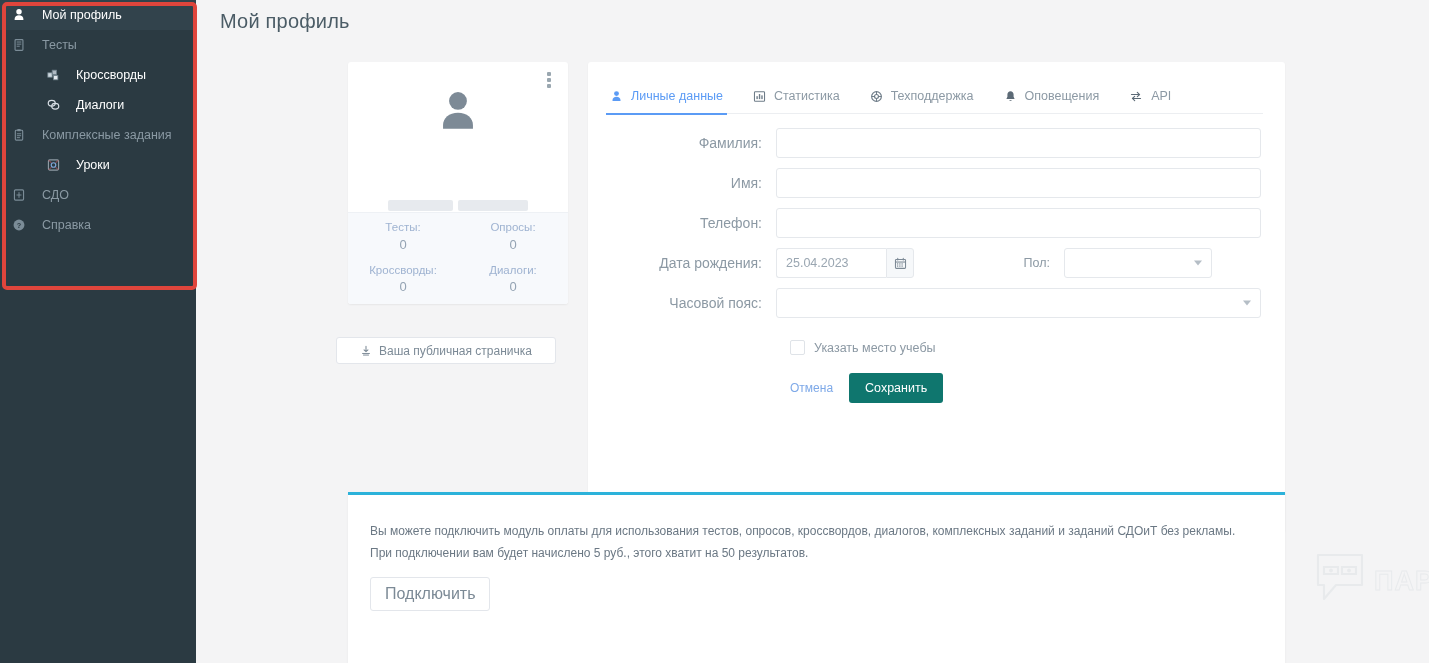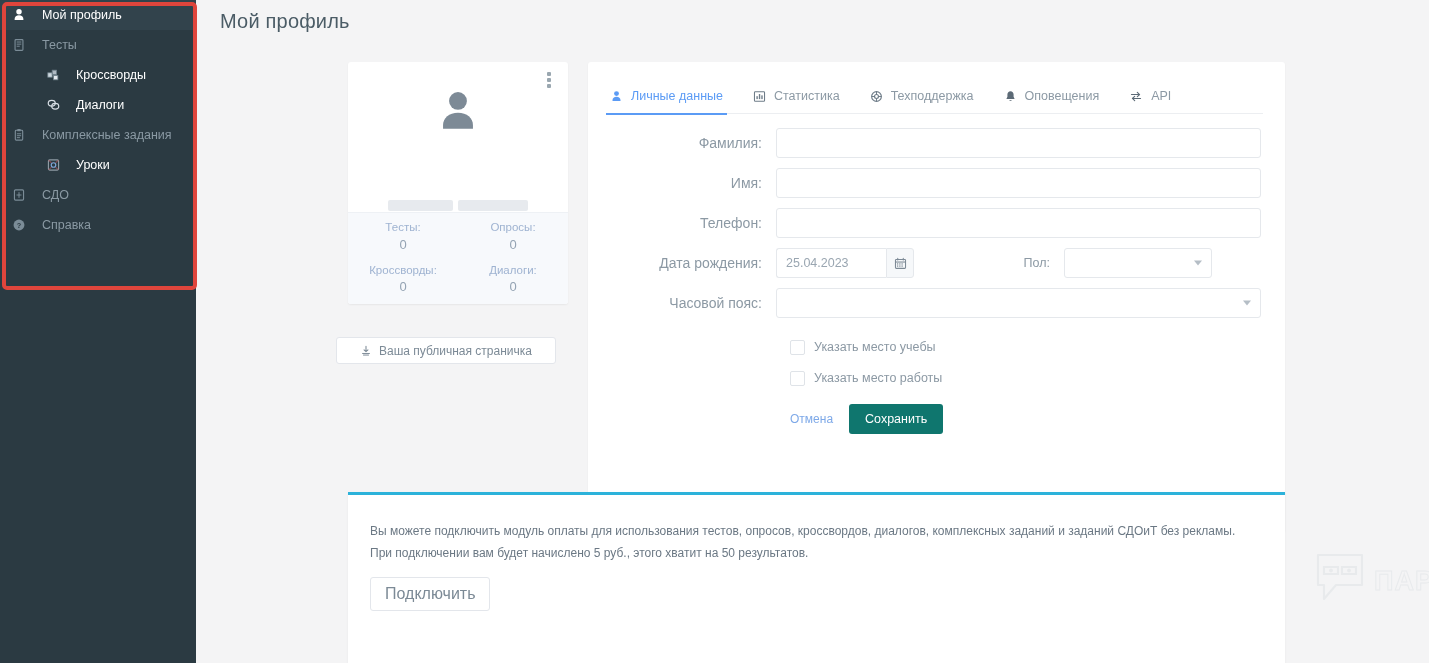--- a/index.html
+++ b/index.html
@@ -173,21 +173,21 @@
   }
   .select.wide { width: 485px; }
   .select .caret {
     position:absolute; right: 9px; top: 50%; transform: translateY(-50%);
     width: 0; height: 0;
     border-left: 4px solid transparent;
     border-right: 4px solid transparent;
     border-top: 5px solid #b5bec6;
   }
 
-  .check-row { display:flex; margin: 0 0 10px 188px; padding-left: 14px; }
+  .check-row { display:flex; align-items:center; margin: 0 0 10px 188px; padding-left: 14px; }
   .chk {
     width: 15px; height: 15px; border: 1px solid #dfe3e8; border-radius: 2px;
     background: #fff; margin-right: 9px; cursor: pointer;
   }
   .chk-lbl { font-size: 12.5px; color: #8c99a4; cursor: pointer; }
 
   .btn-row { display:flex; align-items:center; margin: 18px 0 0 188px; padding-left: 14px; gap: 16px; }
   .btn-cancel {
     background: none; border: none; font-size: 12px; color: #7ea9e8; cursor: pointer;
     padding: 0; font-family: "Liberation Sans", sans-serif;
@@ -483,24 +483,20 @@
           <div class="select wide">
             <span class="caret"></span>
           </div>
         </div>
 
         <div class="check-row" style="margin-top:22px;">
           <span class="chk"></span>
           <span class="chk-lbl">Указать место учебы</span>
         </div>
 
-        <div class="check-row" style="margin-top:16px;">
-          <span class="chk"></span>
-          <span class="chk-lbl">Указать место работы</span>
-        </div>
 
         <div class="btn-row">
           <button class="btn-cancel">Отмена</button>
           <button class="btn-save">Сохранить</button>
         </div>
       </div>
     </section>
 
     <section class="banner">
       <div class="banner-text">Вы можете подключить модуль оплаты для использования тестов, опросов, кроссвордов, диалогов, комплексных заданий и заданий СДОиТ без рекламы. При подключении вам будет начислено 5 руб., этого хватит на 50 результатов.</div>

